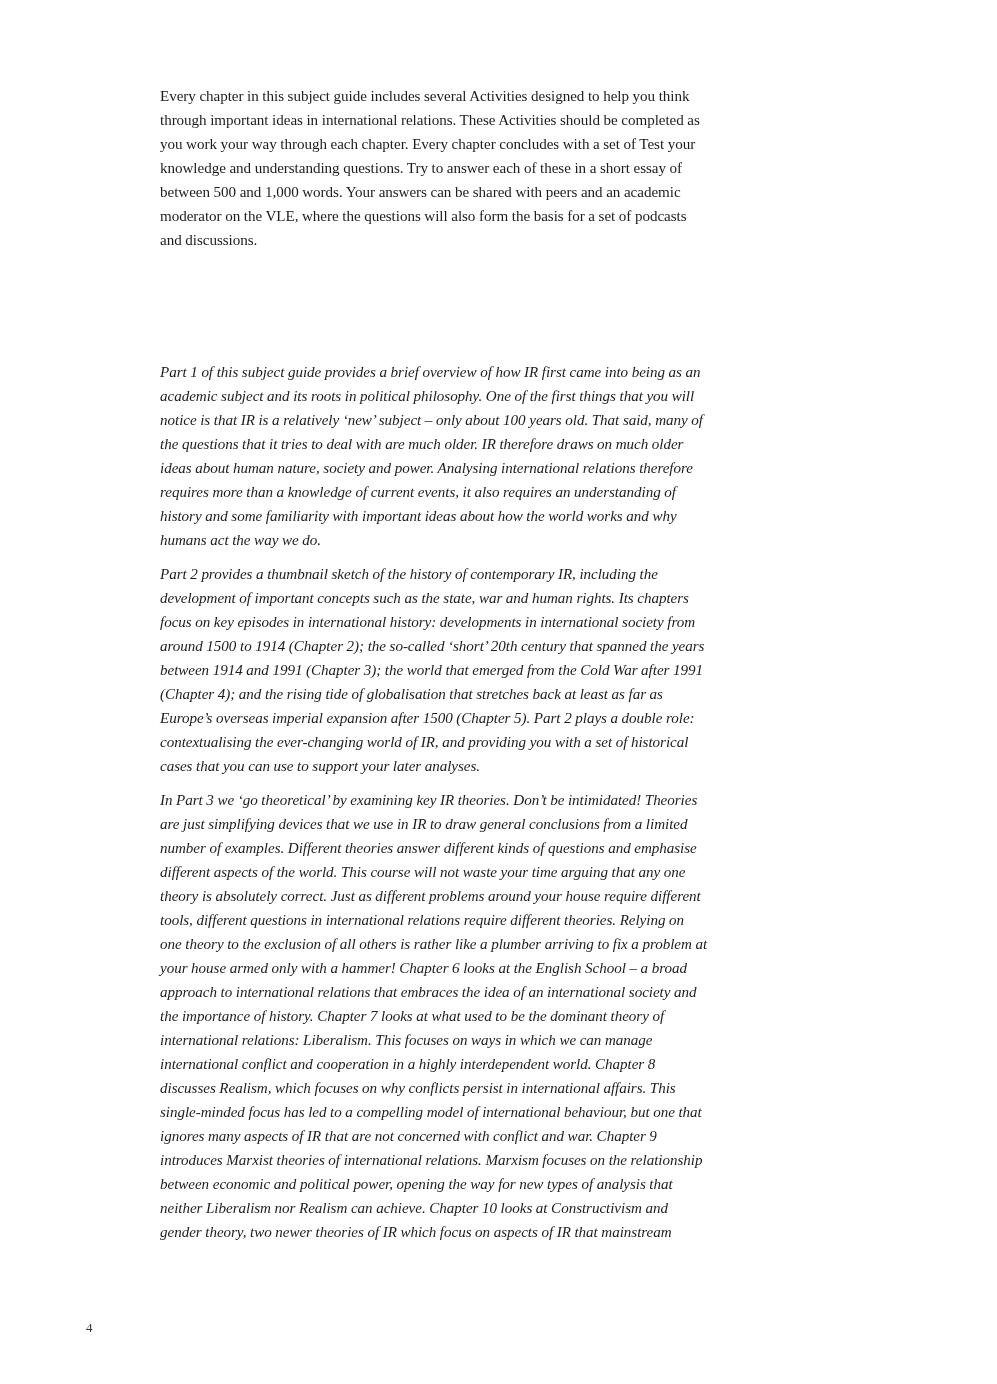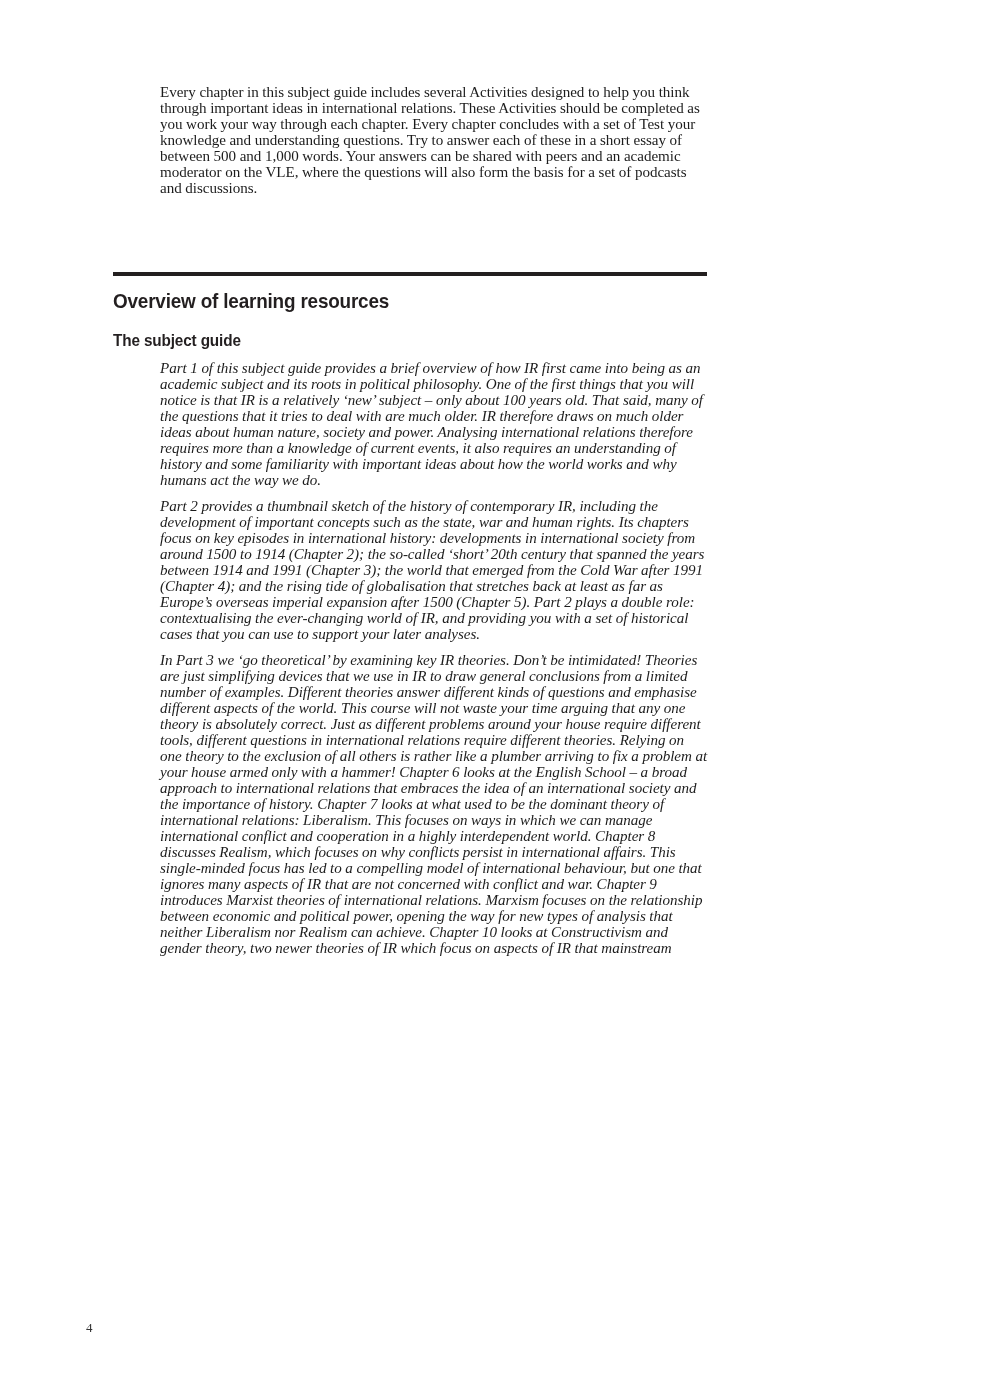--- a/index.html
+++ b/index.html
@@ -28,21 +28,21 @@
   
   .body-column {
     position: absolute;
     left: 160px;
     top: 84px;
     width: 549px;
   }
 
   .para {
     font-size: 15.1px;
-    line-height: 16px;
+    line-height: 24px;
     margin: 0 0 10px 0;
     text-align: left;
     color: #1c1c1c;
     letter-spacing: -0.05px;
     word-spacing: -0.1px;
   }
   .para:last-child { margin-bottom: 0; }
 
   
   .section-block {
@@ -107,25 +107,20 @@
 </style>
 </head>
 <body>
 
 <div class="page">
 
   <div class="body-column">
     <p class="para">Every chapter in this subject guide includes several Activities designed to help you think through important ideas in international relations. These Activities should be completed as you work your way through each chapter. Every chapter concludes with a set of Test your knowledge and understanding questions. Try to answer each of these in a short essay of between 500 and 1,000 words. Your answers can be shared with peers and an academic moderator on the VLE, where the questions will also form the basis for a set of podcasts and discussions.</p>
   </div>
 
-  <div class="section-block">
-    <div class="rule"></div>
-    <h1 class="section-title">Overview of learning resources</h1>
-    <h2 class="sub-title">The subject guide</h2>
-  </div>
 
   <div class="body-column-lower">
     <p class="para">Part 1 of this subject guide provides a brief overview of how IR first came into being as an academic subject and its roots in political philosophy. One of the first things that you will notice is that IR is a relatively ‘new’ subject – only about 100 years old. That said, many of the questions that it tries to deal with are much older. IR therefore draws on much older ideas about human nature, society and power. Analysing international relations therefore requires more than a knowledge of current events, it also requires an understanding of history and some familiarity with important ideas about how the world works and why humans act the way we do.</p>
     <p class="para">Part 2 provides a thumbnail sketch of the history of contemporary IR, including the development of important concepts such as the state, war and human rights. Its chapters focus on key episodes in international history: developments in international society from around 1500 to 1914 (Chapter 2); the so-called ‘short’ 20th century that spanned the years between 1914 and 1991 (Chapter 3); the world that emerged from the Cold War after 1991 (Chapter 4); and the rising tide of globalisation that stretches back at least as far as Europe’s overseas imperial expansion after 1500 (Chapter 5). Part 2 plays a double role: contextualising the ever-changing world of IR, and providing you with a set of historical cases that you can use to support your later analyses.</p>
     <p class="para">In Part 3 we ‘go theoretical’ by examining key IR theories. Don’t be intimidated! Theories are just simplifying devices that we use in IR to draw general conclusions from a limited number of examples. Different theories answer different kinds of questions and emphasise different aspects of the world. This course will not waste your time arguing that any one theory is absolutely correct. Just as different problems around your house require different tools, different questions in international relations require different theories. Relying on one theory to the exclusion of all others is rather like a plumber arriving to fix a problem at your house armed only with a hammer! Chapter 6 looks at the English School – a broad approach to international relations that embraces the idea of an international society and the importance of history. Chapter 7 looks at what used to be the dominant theory of international relations: Liberalism. This focuses on ways in which we can manage international conflict and cooperation in a highly interdependent world. Chapter 8 discusses Realism, which focuses on why conflicts persist in international affairs. This single-minded focus has led to a compelling model of international behaviour, but one that ignores many aspects of IR that are not concerned with conflict and war. Chapter 9 introduces Marxist theories of international relations. Marxism focuses on the relationship between economic and political power, opening the way for new types of analysis that neither Liberalism nor Realism can achieve. Chapter 10 looks at Constructivism and gender theory, two newer theories of IR which focus on aspects of IR that mainstream</p>
   </div>
 
   <div class="page-number">4</div>
 
 </div>

